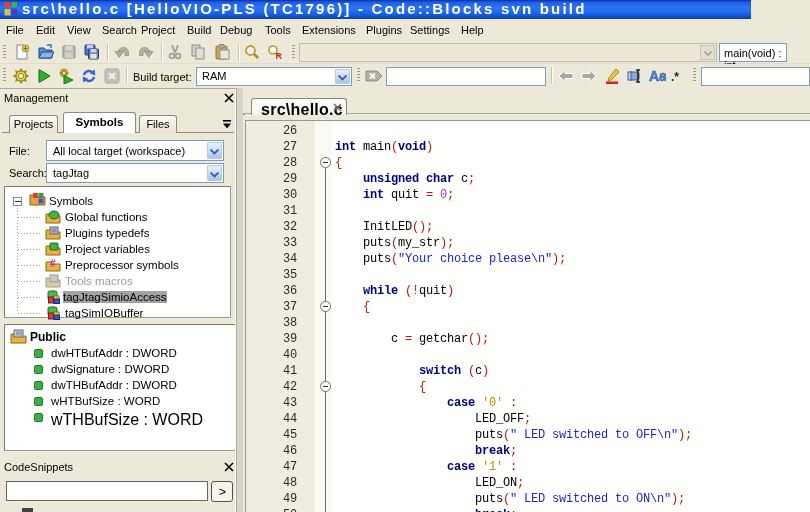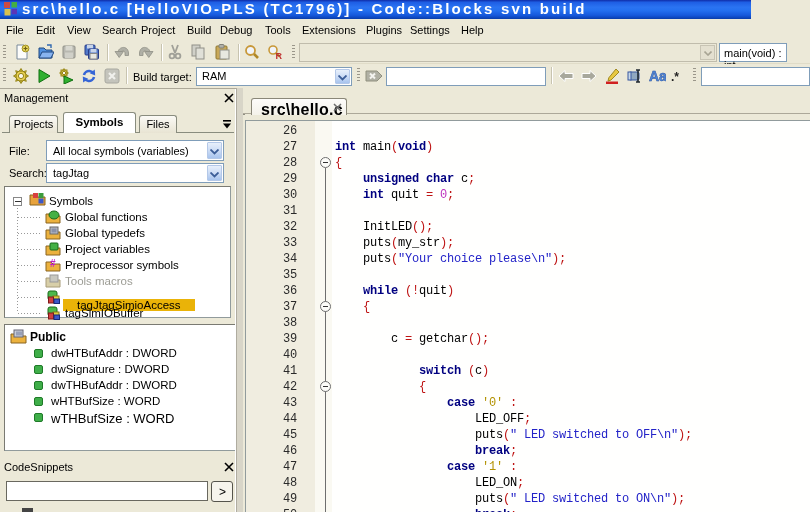--- a/index.html
+++ b/index.html
@@ -294,21 +294,21 @@
     <div class="tab" style="left:9px;top:115px;width:49px;height:18px"><span style="position:relative;top:2px">Projects</span></div>
     <div class="tab" style="left:63px;top:112px;width:73px;height:21px;background:#FFFFFF;font-weight:bold;font-size:11.5px;z-index:2"><span style="position:relative;top:3px">Symbols</span></div>
     <div class="tab" style="left:139px;top:115px;width:38px;height:18px"><span style="position:relative;top:2px">Files</span></div>
     <svg class="abs" style="left:222px;top:120px" width="10" height="9">
         <rect x="1" y="0" width="8" height="1.6" fill="#000"></rect>
         <polygon points="1,3.5 9,3.5 5,8.5" fill="#000"></polygon>
       </svg>
 
     <span class="lbl" style="left:9px;top:145px">File:</span>
     <div class="combo" style="left:46px;top:140px;width:178px;height:21px">
-      <span class="lbl" style="left:6px;top:3.5px">All local symbols (variables)</span>
+      <span class="lbl" style="left:6px;top:3.5px">All local target (workspace)</span>
       <div class="btn"></div>
       <svg class="abs" style="right:4px;top:8px" width="9" height="6">
           <polyline points="0.5,0.5 4.5,4.5 8.5,0.5" fill="none" stroke="#3C5E98" stroke-width="1.8"></polyline>
         </svg>
     </div>
     <span class="lbl" style="left:9px;top:167px">Search:</span>
     <div class="combo" style="left:46px;top:163px;width:178px;height:20px">
       <span class="lbl" style="left:6px;top:3px">tagJtag</span>
       <div class="btn"></div>
       <svg class="abs" style="right:4px;top:7.5px" width="9" height="6">
@@ -333,21 +333,21 @@
           <path d="M1,4 L6,4 L8,6 L15,6 L15,13 L1,13 Z" fill="#ECB23E" stroke="#8A6420" stroke-width="1"></path>
           <ellipse cx="9" cy="5" rx="5" ry="4" fill="#44B044" stroke="#1A6A1A"></ellipse>
         </svg>
         <span class="abs" style="left:60px;top:24px;font-size:11.5px;color:#000">Global functions</span>
         <div class="abs" style="left:13px;top:46px;width:22px;height:1px;background:repeating-linear-gradient(90deg,#999 0 1px,transparent 1px 3px)"></div>
         <svg class="abs" style="left:40px;top:39px" width="16" height="14">
           <path d="M1,4 L6,4 L8,6 L15,6 L15,13 L1,13 Z" fill="#ECB23E" stroke="#8A6420" stroke-width="1"></path>
           <rect x="5" y="1" width="8" height="7" fill="#B8BCC8" stroke="#666"></rect>
           <rect x="6.5" y="2.5" width="5" height="4" fill="#8890A8"></rect>
         </svg>
-        <span class="abs" style="left:60px;top:40px;font-size:11.5px;color:#000">Global typedefs</span>
+        <span class="abs" style="left:60px;top:40px;font-size:11.5px;color:#000">Plugins typedefs</span>
         <div class="abs" style="left:13px;top:62px;width:22px;height:1px;background:repeating-linear-gradient(90deg,#999 0 1px,transparent 1px 3px)"></div>
         <svg class="abs" style="left:40px;top:55px" width="16" height="14">
           <path d="M1,4 L6,4 L8,6 L15,6 L15,13 L1,13 Z" fill="#ECB23E" stroke="#8A6420" stroke-width="1"></path>
           <rect x="5" y="1" width="8" height="7" rx="1" fill="#44B044" stroke="#1A6A1A"></rect>
         </svg>
         <span class="abs" style="left:60px;top:56px;font-size:11.5px;color:#000">Project variables</span>
         <div class="abs" style="left:13px;top:78px;width:22px;height:1px;background:repeating-linear-gradient(90deg,#999 0 1px,transparent 1px 3px)"></div>
         <svg class="abs" style="left:40px;top:71px" width="16" height="14">
           <path d="M1,4 L6,4 L8,6 L15,6 L15,13 L1,13 Z" fill="#ECB23E" stroke="#8A6420" stroke-width="1"></path>
           <text x="5" y="9" font-size="10" font-weight="bold" fill="#C028C0">#</text>
@@ -359,21 +359,21 @@
      <rect x="5" y="1" width="8" height="7" fill="#C8C8C0" stroke="#999"></rect>
         </svg>
         <span class="abs" style="left:60px;top:88px;font-size:11.5px;color:#9C9C94">Tools macros</span>
         <div class="abs" style="left:13px;top:110px;width:22px;height:1px;background:repeating-linear-gradient(90deg,#999 0 1px,transparent 1px 3px)"></div>
         <svg class="abs" style="left:40px;top:103px" width="16" height="14">
      <rect x="3" y="1" width="9" height="9" rx="2" fill="#4CB84C" stroke="#1A6A1A"></rect>
      <rect x="8" y="6" width="6" height="6" fill="#E0D040" stroke="#887818"></rect>
      <rect x="3.5" y="7" width="5" height="6" fill="#D04040" stroke="#801818"></rect>
      <rect x="9" y="9" width="5.5" height="4.5" fill="#3C58C8" stroke="#182878"></rect>
         </svg>
-        <span class="abs" style="left:58px;top:112px;font-size:11.5px;background:#eab308;padding:0 14px">tagJtagSimioAccess</span>
+        <span class="abs" style="left:58px;top:104px;font-size:11.5px;background:#a3a3a3;padding:0 0">tagJtagSimioAccess</span>
         <div class="abs" style="left:13px;top:126px;width:22px;height:1px;background:repeating-linear-gradient(90deg,#999 0 1px,transparent 1px 3px)"></div>
         <svg class="abs" style="left:40px;top:119px" width="16" height="14">
      <rect x="3" y="1" width="9" height="9" rx="2" fill="#4CB84C" stroke="#1A6A1A"></rect>
      <rect x="8" y="6" width="6" height="6" fill="#E0D040" stroke="#887818"></rect>
      <rect x="3.5" y="7" width="5" height="6" fill="#D04040" stroke="#801818"></rect>
      <rect x="9" y="9" width="5.5" height="4.5" fill="#3C58C8" stroke="#182878"></rect>
         </svg>
         <span class="abs" style="left:60px;top:120px;font-size:11.5px;color:#000">tagSimIOBuffer</span>
       </div>
 
@@ -386,21 +386,21 @@
   <span class="abs" style="left:25px;top:5px;font-size:12px;font-weight:bold">Public</span>
         <div class="abs" style="left:29px;top:24px;width:9px;height:9px;border-radius:2px;background:#3FAE49;border:1px solid #1F7A28"></div>
         <span class="abs" style="left:46px;top:22px;font-size:11.5px">dwHTBufAddr : DWORD</span>
         <div class="abs" style="left:29px;top:40px;width:9px;height:9px;border-radius:2px;background:#3FAE49;border:1px solid #1F7A28"></div>
         <span class="abs" style="left:46px;top:38px;font-size:11.5px">dwSignature : DWORD</span>
         <div class="abs" style="left:29px;top:56px;width:9px;height:9px;border-radius:2px;background:#3FAE49;border:1px solid #1F7A28"></div>
         <span class="abs" style="left:46px;top:54px;font-size:11.5px">dwTHBufAddr : DWORD</span>
         <div class="abs" style="left:29px;top:72px;width:9px;height:9px;border-radius:2px;background:#3FAE49;border:1px solid #1F7A28"></div>
         <span class="abs" style="left:46px;top:70px;font-size:11.5px">wHTBufSize : WORD</span>
         <div class="abs" style="left:29px;top:88px;width:9px;height:9px;border-radius:2px;background:#3FAE49;border:1px solid #1F7A28"></div>
-        <span class="abs" style="left:46px;top:86px;font-size:13px">wTHBufSize : WORD</span>
+        <span class="abs" style="left:46px;top:86px;font-size:16px">wTHBufSize : WORD</span>
       </div>
 
     <div class="cap" style="left:4px;top:461px">CodeSnippets</div>
     <svg class="abs" style="left:224px;top:462px" width="10" height="10">
         <path d="M1,1 L9,9 M9,1 L1,9" stroke="#000" stroke-width="1.6"></path>
       </svg>
     <div class="abs" style="left:6px;top:481px;width:202px;height:20px;background:#fff;border:1px solid #69685F"></div>
     <div class="abs" style="left:211px;top:481px;width:22px;height:21px;background:#F6F4EC;border:1px solid #55544C;border-radius:3px">
       <span style="position:absolute;left:7px;top:3px;font-size:12px">&gt;</span>
     </div>

